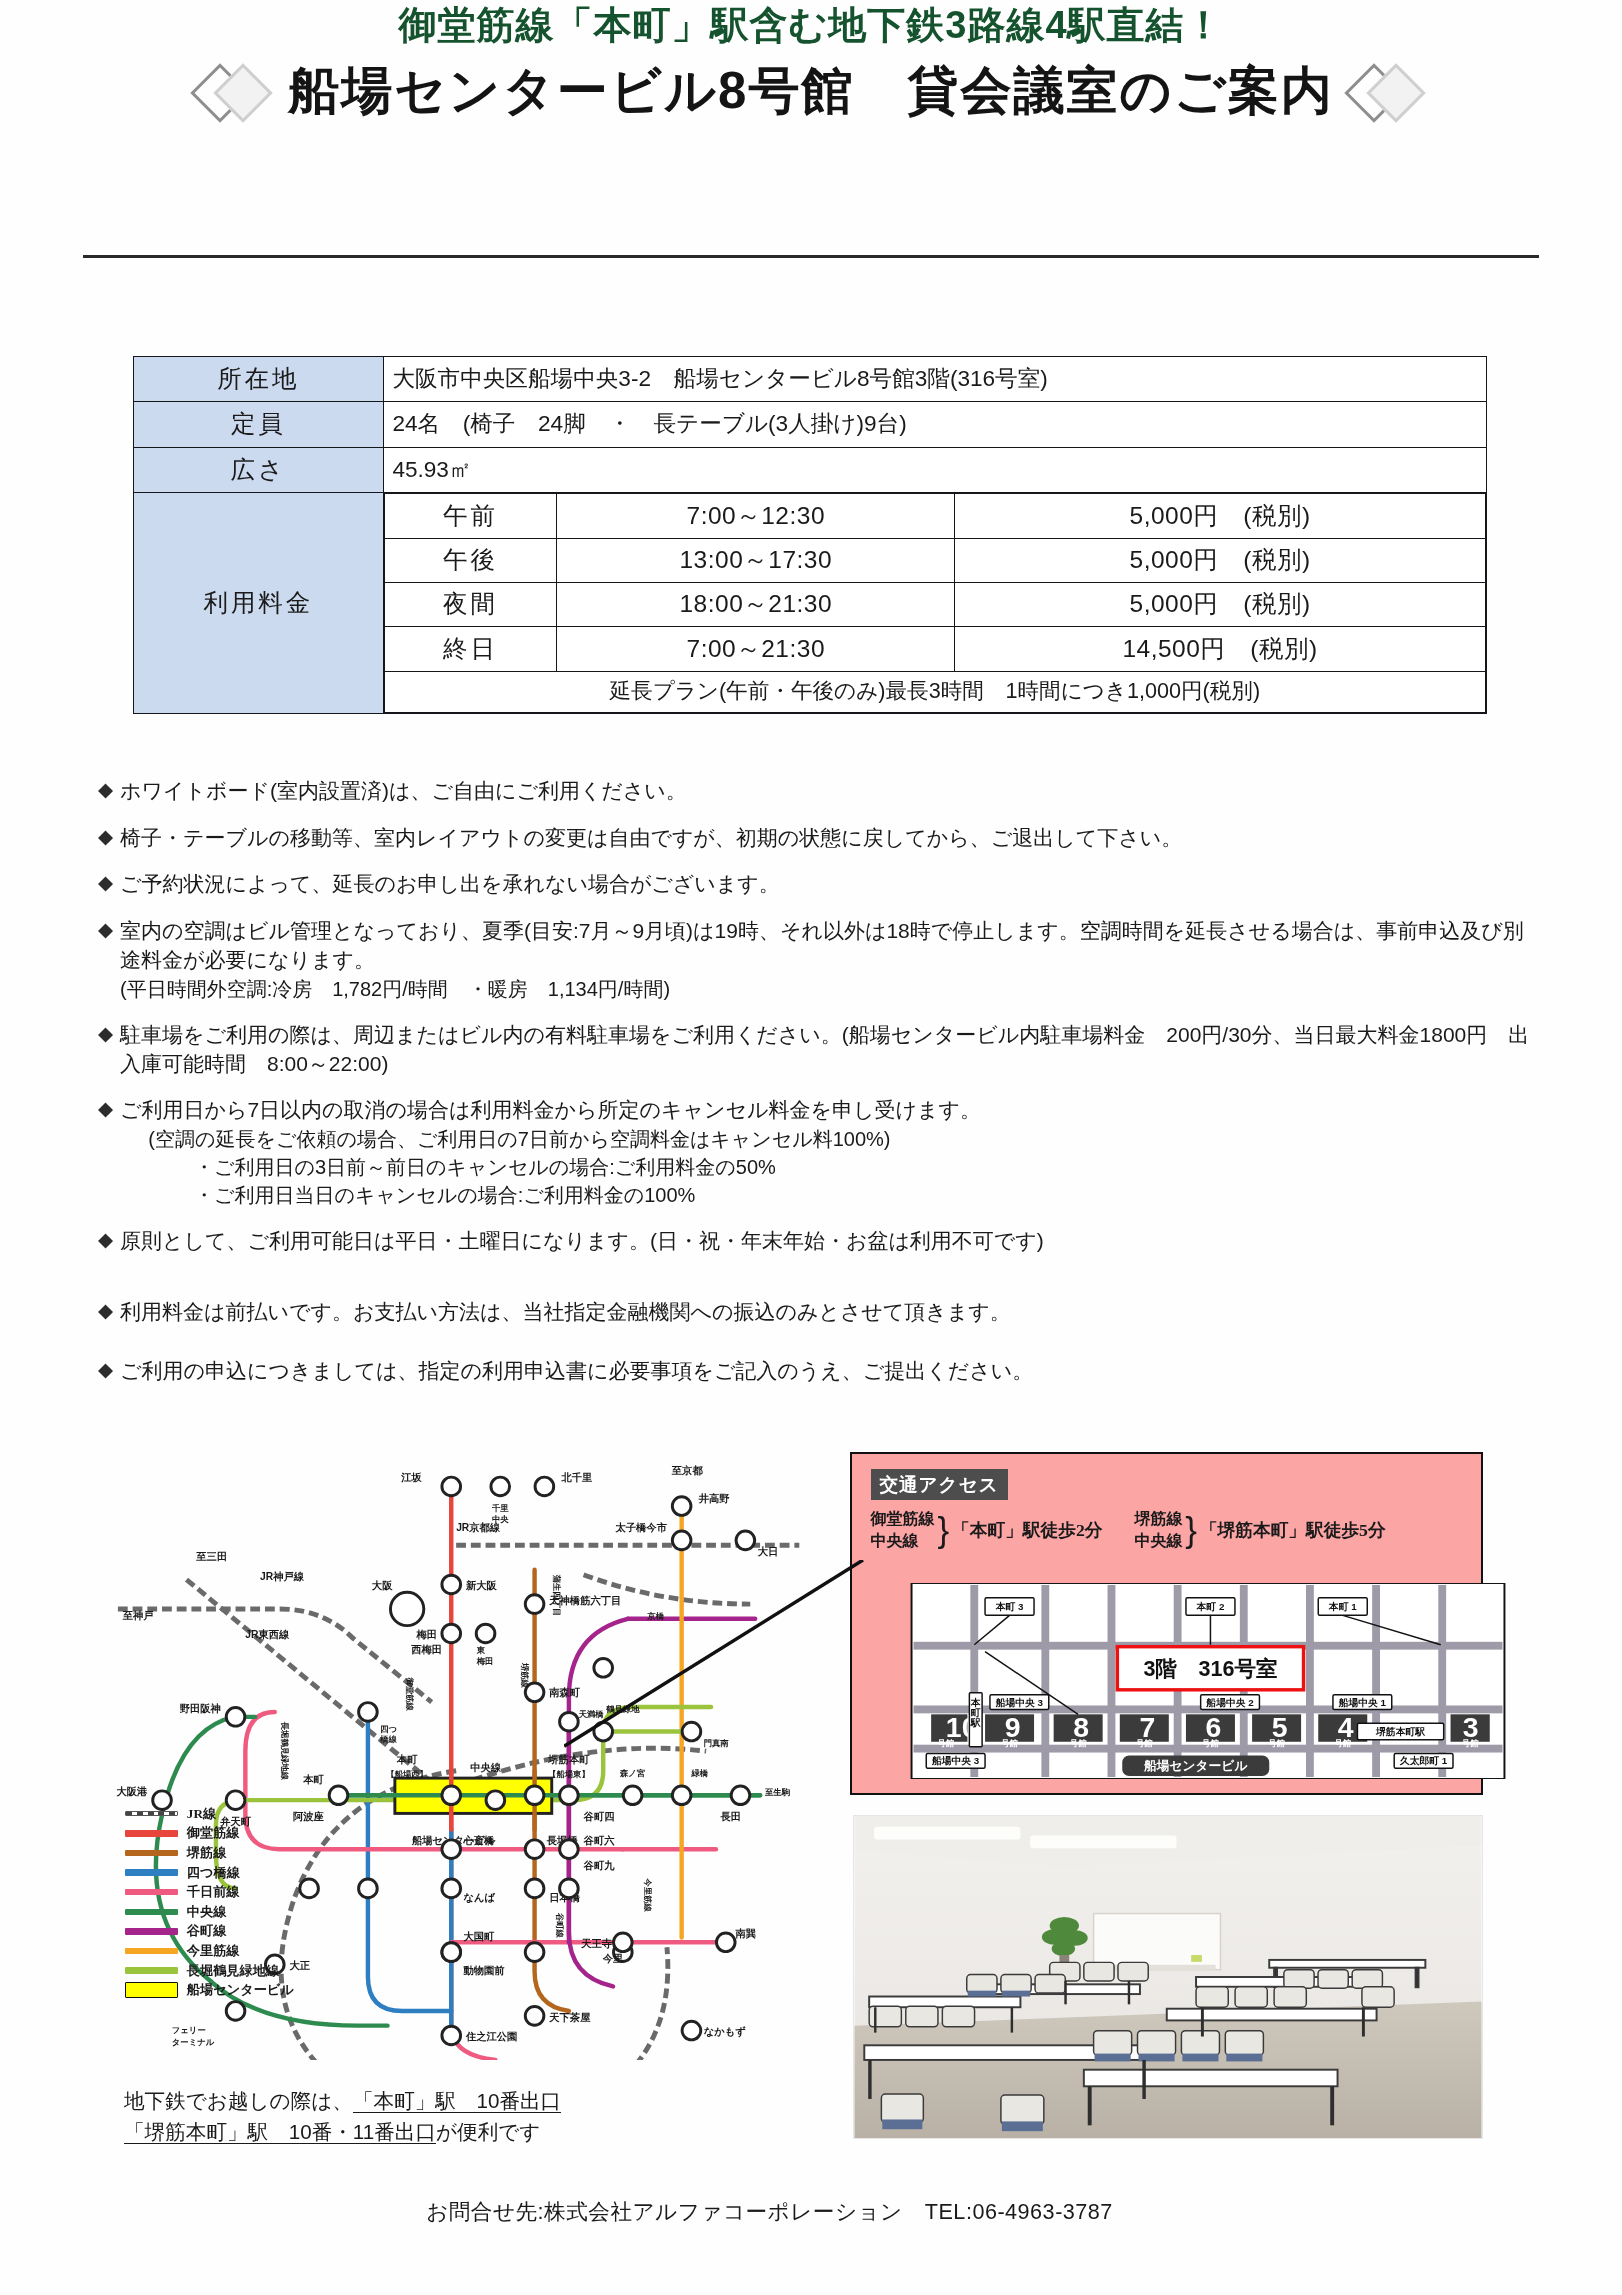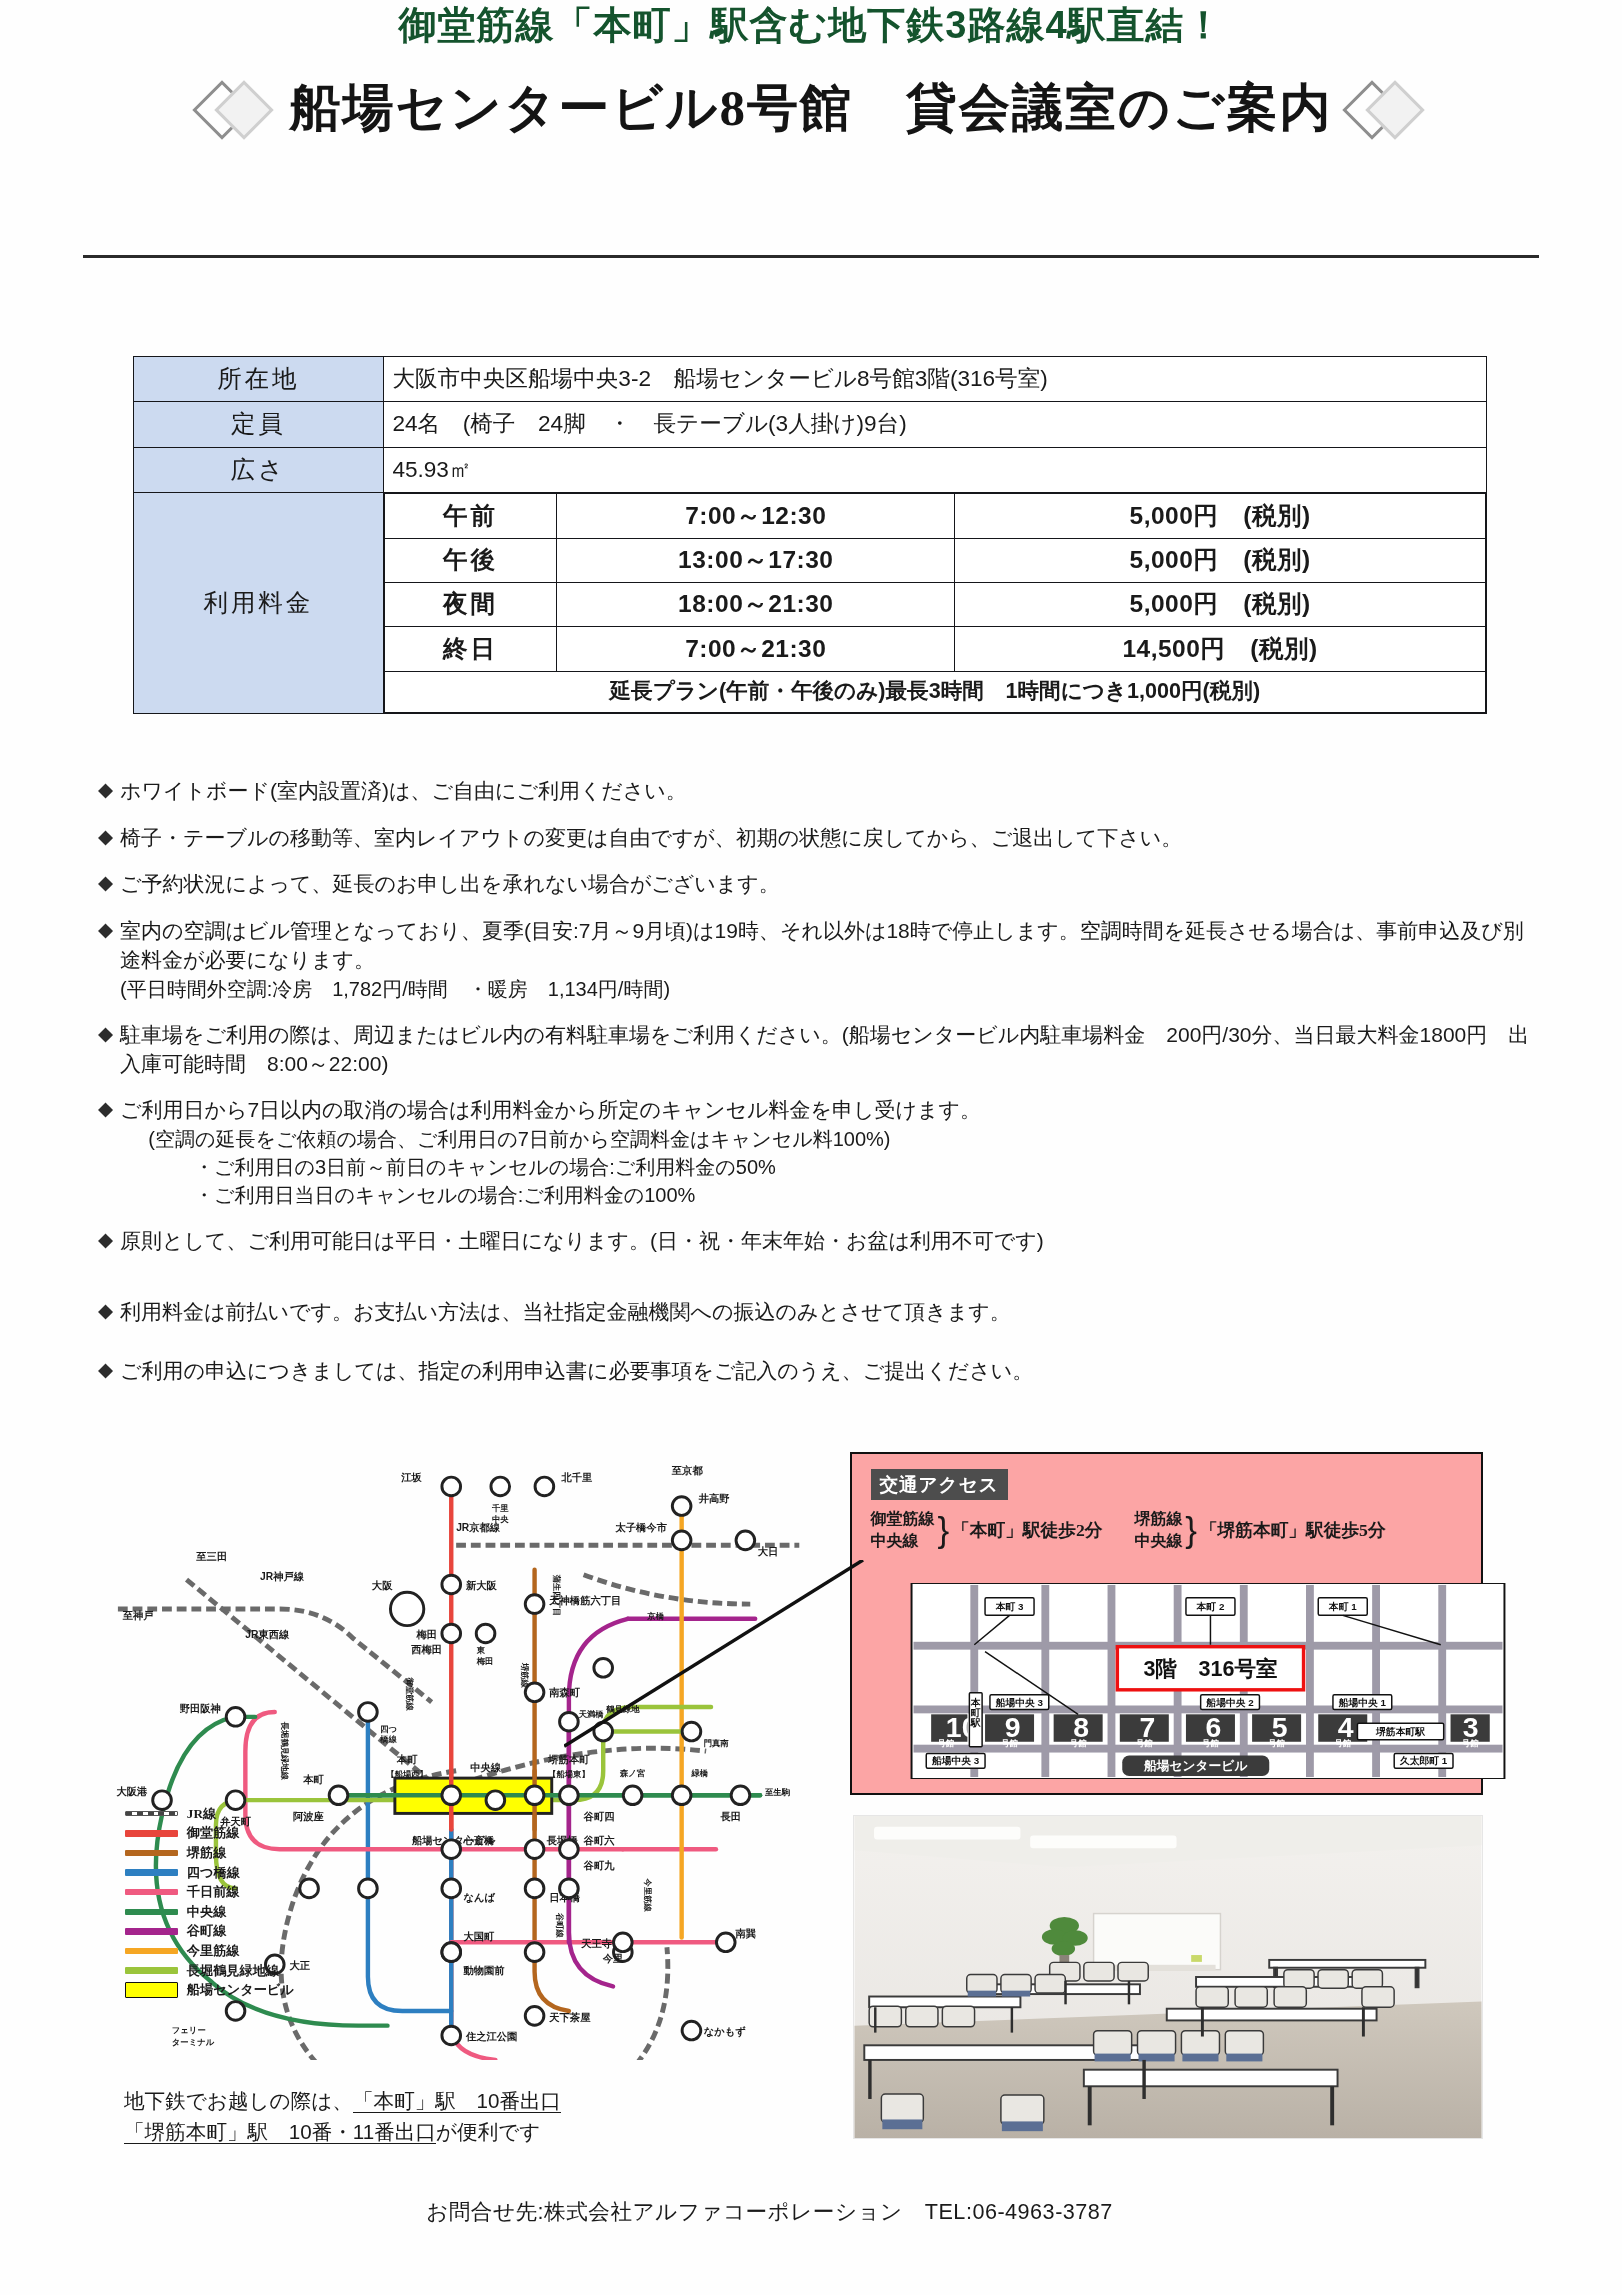--- a/index.html
+++ b/index.html
@@ -11,21 +11,21 @@
   .page{position:absolute;inset:0;background:#fefefe;}
 
   
   .title-block{position:absolute;left:0;top:330;width:1622px;}
   .title-line1{
     text-align:center;font-size:38px;font-weight:700;letter-spacing:1px;
     color:#14532d;white-space:nowrap;
   }
   .title-row{
     display:flex;align-items:center;justify-content:center;gap:16.7px;
-    margin-top:23px;position:relative;font-family:Liberation Serif, serif;
+    margin-top:6px;position:relative;
   }
   .title-line2{
     font-size:51px;font-weight:700;letter-spacing:2px;color:#141414;white-space:nowrap;
   }
   .diamonds{display:inline-block;position:relative;width:74px;height:54px;flex:0 0 auto;}
   .dia{
     position:absolute;width:36px;height:36px;top:7.8px;
     border:3.4px solid #9a9a9a;transform:rotate(45deg);
     background:linear-gradient(135deg,#f4f4f4,#d9d9d9);
   }
@@ -44,21 +44,21 @@
     border:1.5px solid #15161a;
     font-size:22.6px;padding:6.9px 8.8px;vertical-align:middle;
     line-height:1.25;
   }
   td.hdr{
     background:#ccdaf0;text-align:center;width:231px;font-size:24.5px;letter-spacing:2.9px;
   }
   td.val{background:#fff;}
 
   .fee-grid{width:100%;border-collapse:collapse;table-layout:fixed;}
-  .fee-grid td{border:1.5px solid #15161a;font-size:24.5px;padding:6.4px 4.9px;text-align:center;font-weight:bold;}
+  .fee-grid td{border:1.5px solid #15161a;font-size:24.5px;padding:6.4px 4.9px;text-align:center;}
   .fee-grid td.period{width:162px;letter-spacing:2.9px;}
   .fee-grid td.time{width:387px;letter-spacing:0.5px;}
   .fee-grid td.price{letter-spacing:0.5px;}
   .fee-grid td.ext{text-align:center;font-size:21.6px;letter-spacing:0px;}
 
   
   .notes{position:absolute;left:98px;top:777px;width:1437px;}
   .note{display:flex;align-items:flex-start;margin-bottom:17.7px;}
   .note .dm{
     flex:0 0 auto;font-size:19.6px;line-height:1.32;margin-right:6.9px;color:#2c2c2c;

